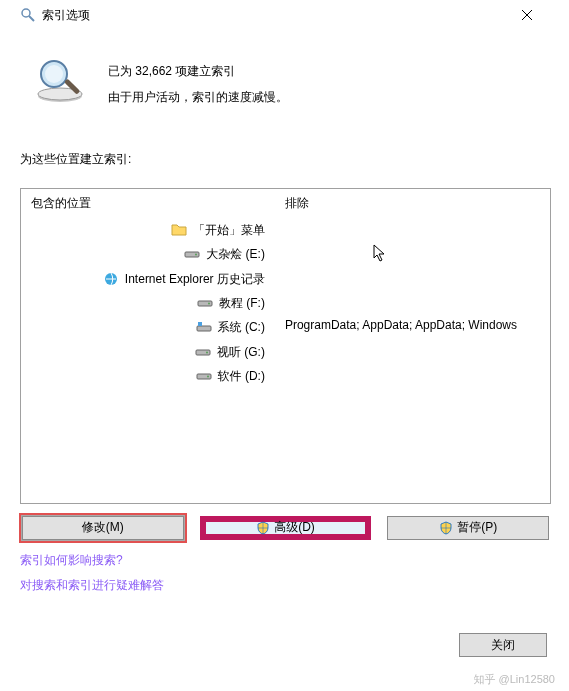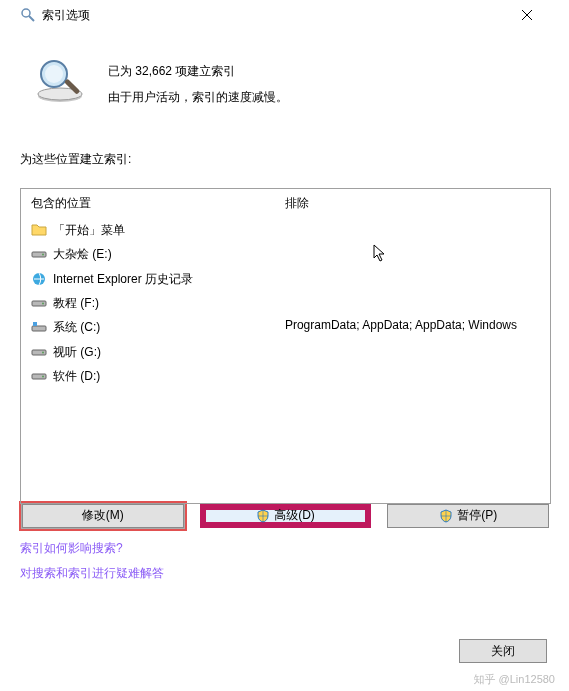--- a/index.html
+++ b/index.html
@@ -56,37 +56,39 @@
     }
     .col-left { width: 48%; }
     .col-right { width: 52%; position: relative; }
     .col-header { margin-bottom: 6px; }
     .loc-item {
       display: flex;
       align-items: center;
       gap: 6px;
       padding: 2px 0;
       line-height: 1.7;
+      justify-content: flex-end;
     }
     .icon-slot {
       width: 16px; height: 16px;
       display: inline-flex;
       align-items: center;
       justify-content: center;
       flex-shrink: 0;
     }
     .exclude-text { margin-top: 106px; white-space: nowrap; }
     .cursor-overlay {
       position: absolute;
       left: 98px; top: 55px;
       pointer-events: none;
     }
     .button-row {
       display: flex;
       gap: 16px;
+      margin-top: 12px;
       padding: 0 2px;
     }
     .win-button {
       flex: 1;
       height: 24px;
       border: 1px solid #8a8a8a;
       background: #e1e1e1;
       display: flex;
       align-items: center;
       justify-content: center;
@@ -109,21 +111,21 @@
     }
     .links { margin-top: 12px; }
     .link {
       color: #8b5cf6;
       cursor: pointer;
       display: inline-block;
       margin-bottom: 8px;
     }
     .footer {
       position: absolute;
-      bottom: 28px;
+      bottom: 34px;
       right: 22px;
     }
     .close-button {
       width: 88px;
       height: 24px;
       border: 1px solid #8a8a8a;
       background: #e1e1e1;
       cursor: pointer;
       font-size: 12px;
       font-family: inherit;

